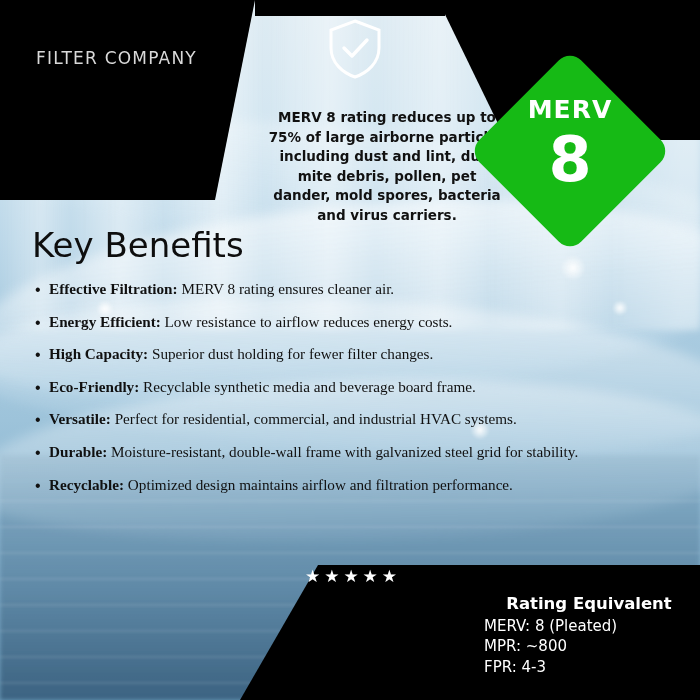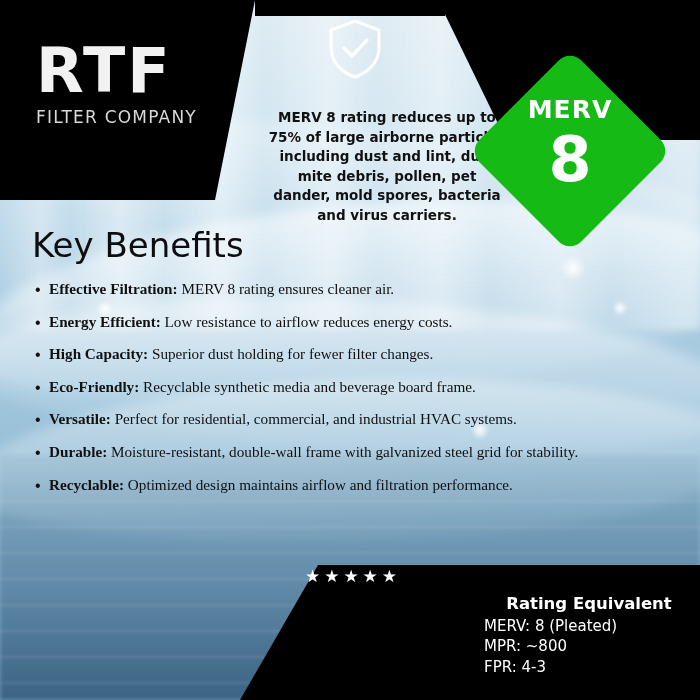--- a/index.html
+++ b/index.html
@@ -279,21 +279,20 @@
   <div class="sparkle" style="left:612px; top:300px; width:16px; height:16px;"></div>
   <div class="sparkle" style="left:96px; top:300px; width:18px; height:18px;"></div>
   <div class="sparkle" style="left:470px; top:420px; width:20px; height:20px;"></div>
 
   <div class="corner-top-left"></div>
   <div class="notch-top"></div>
   <div class="corner-top-right"></div>
   <div class="corner-bottom"></div>
 
   <div class="logo-block">
-    <div class="logo-rtf">RTF</div>
     <div class="logo-sub">FILTER COMPANY</div>
   </div>
 
   <div class="shield-wrap">
     <svg width="60" height="62" viewBox="0 0 60 62" xmlns="http://www.w3.org/2000/svg">
       <path d="M30 3 L54 12 V30 C54 45 42 55 30 59 C18 55 6 45 6 30 V12 Z" fill="none" stroke="#ffffff" stroke-width="3"></path>
       <path d="M19 30 L27 38 L42 22" fill="none" stroke="#ffffff" stroke-width="3.4" stroke-linecap="round" stroke-linejoin="round"></path>
     </svg>
   </div>
 

